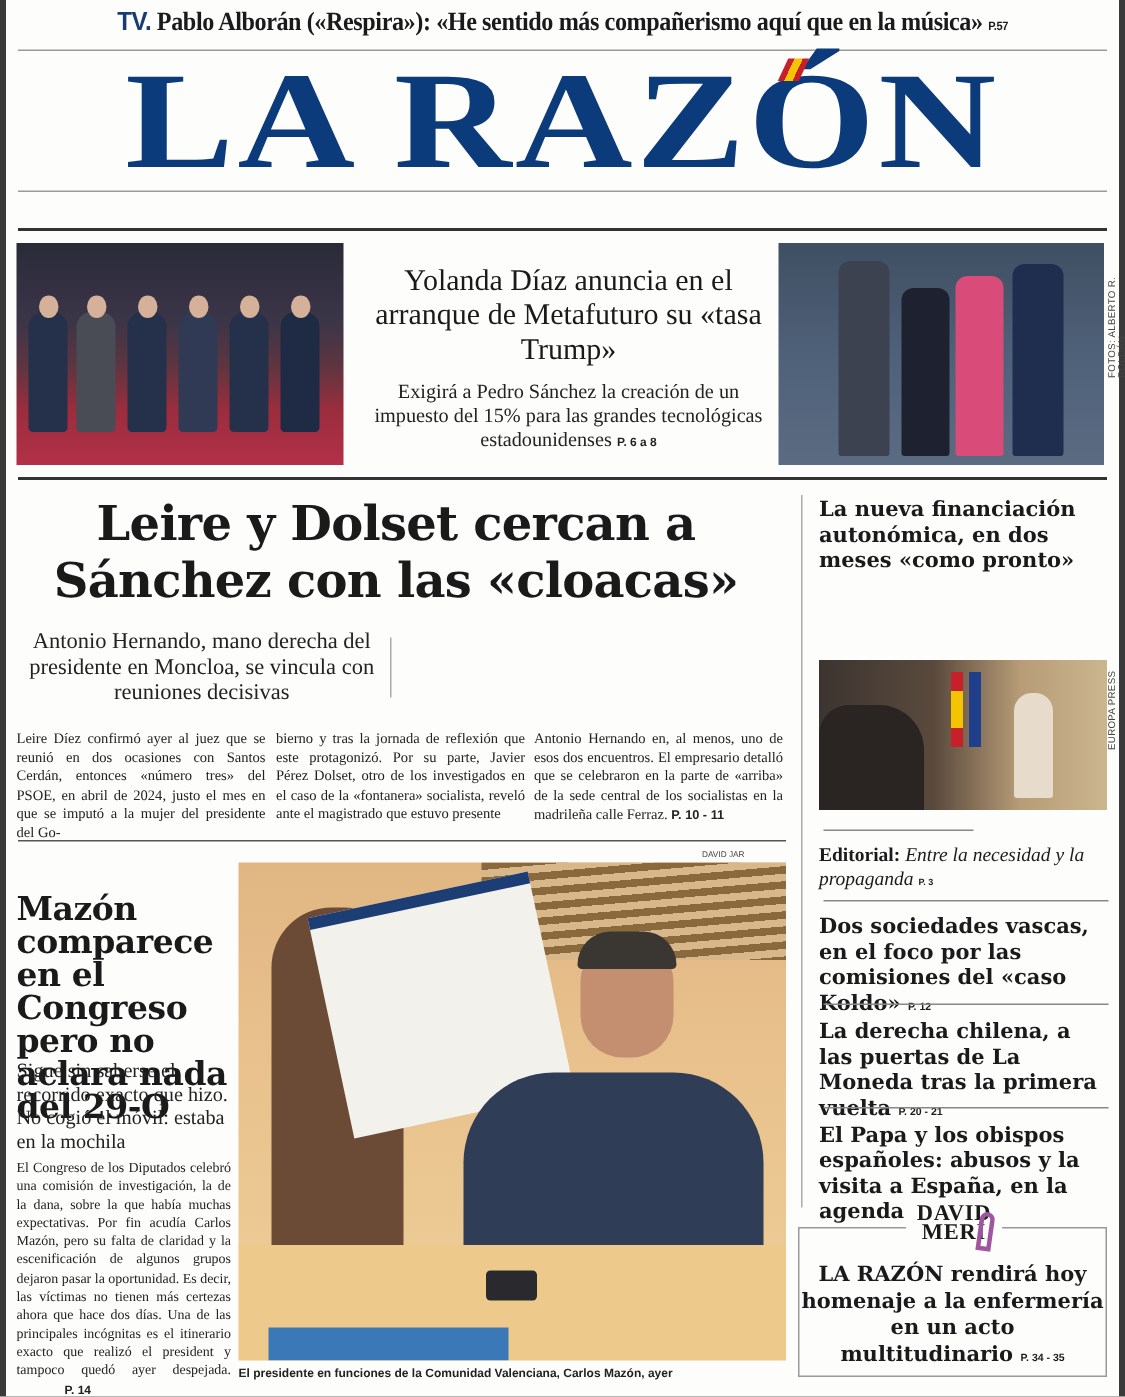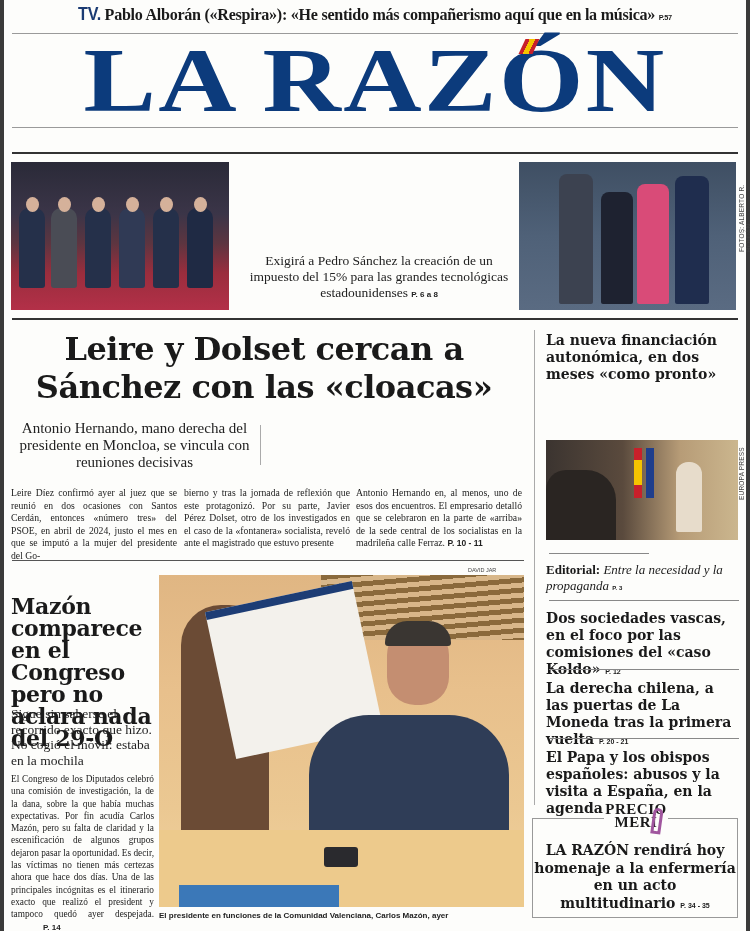--- a/index.html
+++ b/index.html
@@ -65,20 +65,21 @@
       <div class="h" style="left:47px;bottom:98px;"></div>
     <div class="p" style="left:74px;"></div>
       <div class="h" style="left:81px;bottom:98px;"></div>
     <div class="p" style="left:108px;background:#303a55;"></div>
       <div class="h" style="left:115px;bottom:98px;"></div>
     <div class="p" style="left:142px;"></div>
       <div class="h" style="left:149px;bottom:98px;"></div>
     <div class="p" style="left:176px;background:#1f2a44;"></div>
       <div class="h" style="left:183px;bottom:98px;"></div>
   </div>
+  <div class="abs yd-title">Yolanda Díaz anuncia en el arranque de Metafuturo su «tasa Trump»</div>
   <div class="abs yd-sub">
     <span>Exigirá a Pedro Sánchez la creación de un impuesto del 15% para las grandes tecnológicas estadounidenses</span>
     <span class="pref">P. 6 a 8</span>
   </div>
   <div class="abs photo ph-fair">
     <div class="fig" style="left:40px;width:34px;height:130px;background:#3c4250;"></div>
     <div class="fig" style="left:82px;width:32px;height:112px;background:#1e2230;"></div>
     <div class="fig" style="left:118px;width:32px;height:120px;background:#d94b78;"></div>
     <div class="fig" style="left:156px;width:34px;height:128px;background:#1f2d4e;"></div>
   </div>
@@ -124,21 +125,21 @@
     <span class="pref" style="font-size:7px;">P. 20 - 21</span>
   </div>
   <div class="abs rule" style="left:545px;top:738px;width:190px;background:#888;"></div>
   <div class="abs side-head" style="left:542px;top:749px;width:192px;">
     <span>El Papa y los obispos españoles: abusos y la visita a España, en la agenda</span>
     <span class="pref" style="font-size:7px;">P. 32 - 33</span>
   </div>
 
   <div class="abs box"></div>
   <div class="abs enfer">
-    <div>PRECIO</div>
+    <div>DAVID</div>
     <div>MERÍ</div>
   </div>
   <div class="abs" style="left:648px;top:808px;width:10px;height:26px;border:3px solid #a0569e;border-radius:6px 6px 0 0;transform:rotate(8deg);"></div>
   <div class="abs box-text">
     <span>LA RAZÓN rendirá hoy homenaje a la enfermería en un acto multitudinario</span>
     <span class="pref" style="font-size:7px;">P. 34 - 35</span>
   </div>
 
   <div class="abs mazon-title">Mazón comparece en el Congreso pero no aclara nada del 29-O</div>
   <div class="abs mazon-sub">Sigue sin saberse el recorrido exacto que hizo. No cogió el móvil: estaba en la mochila</div>

